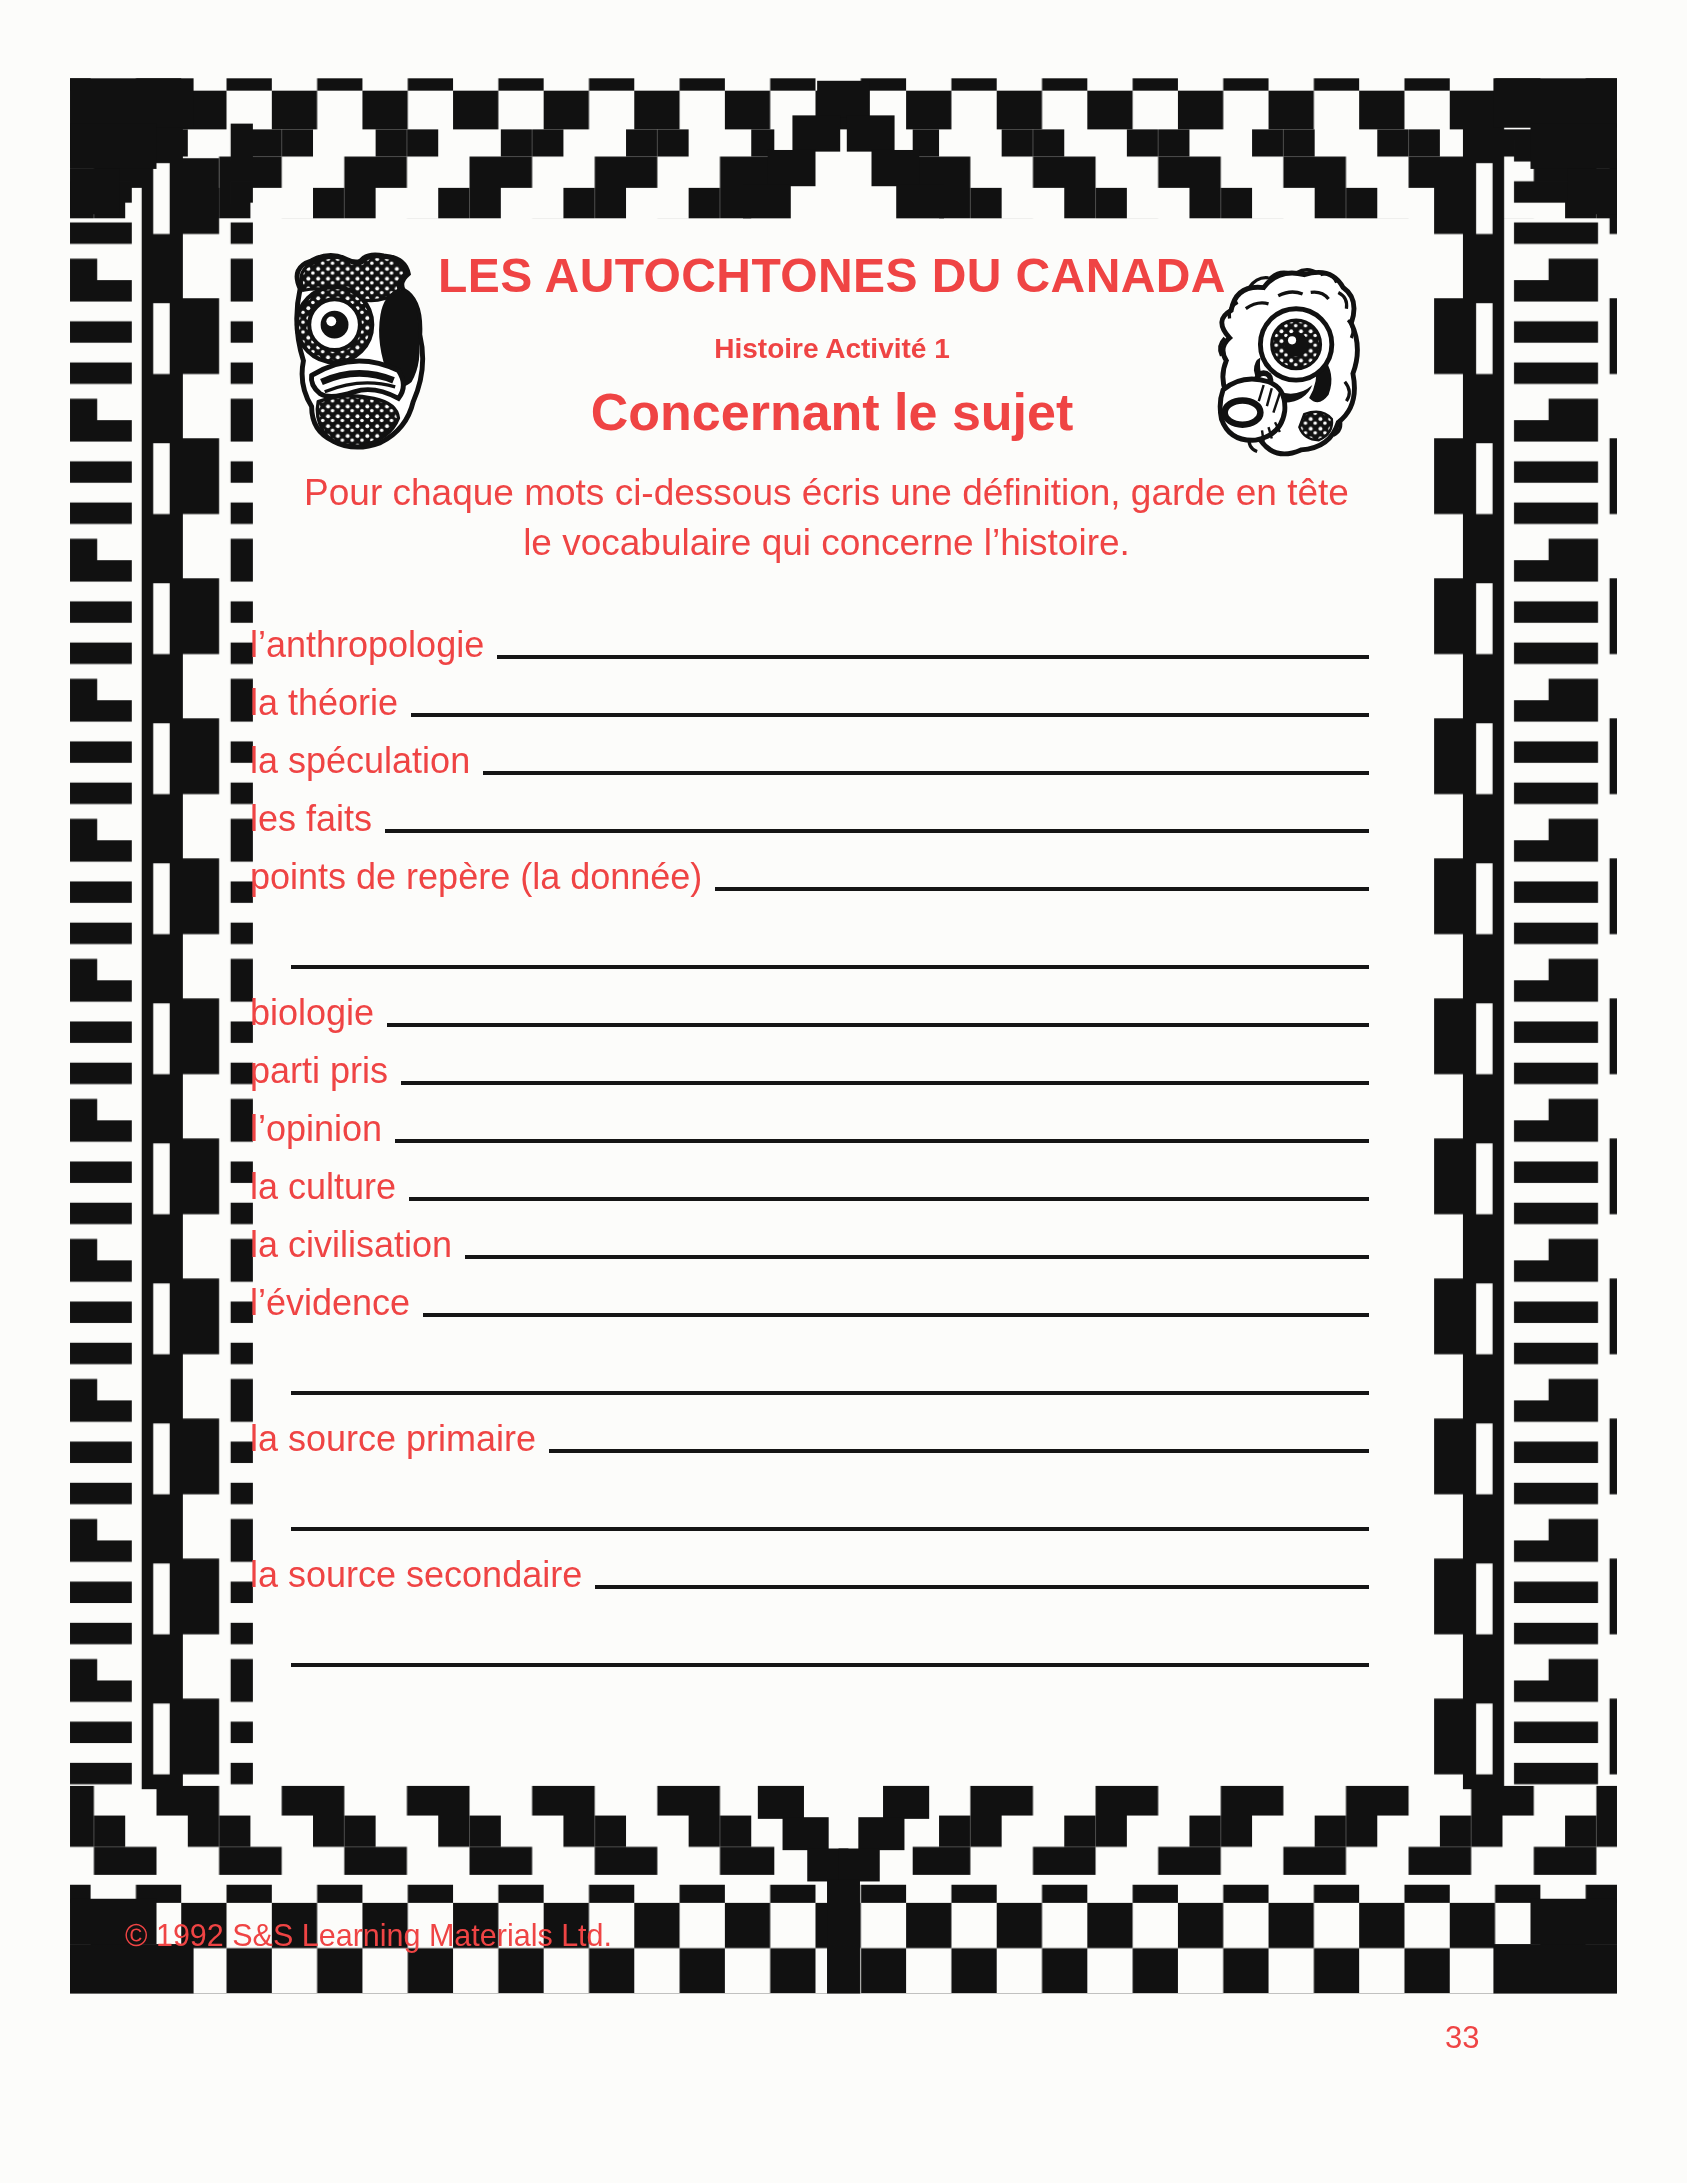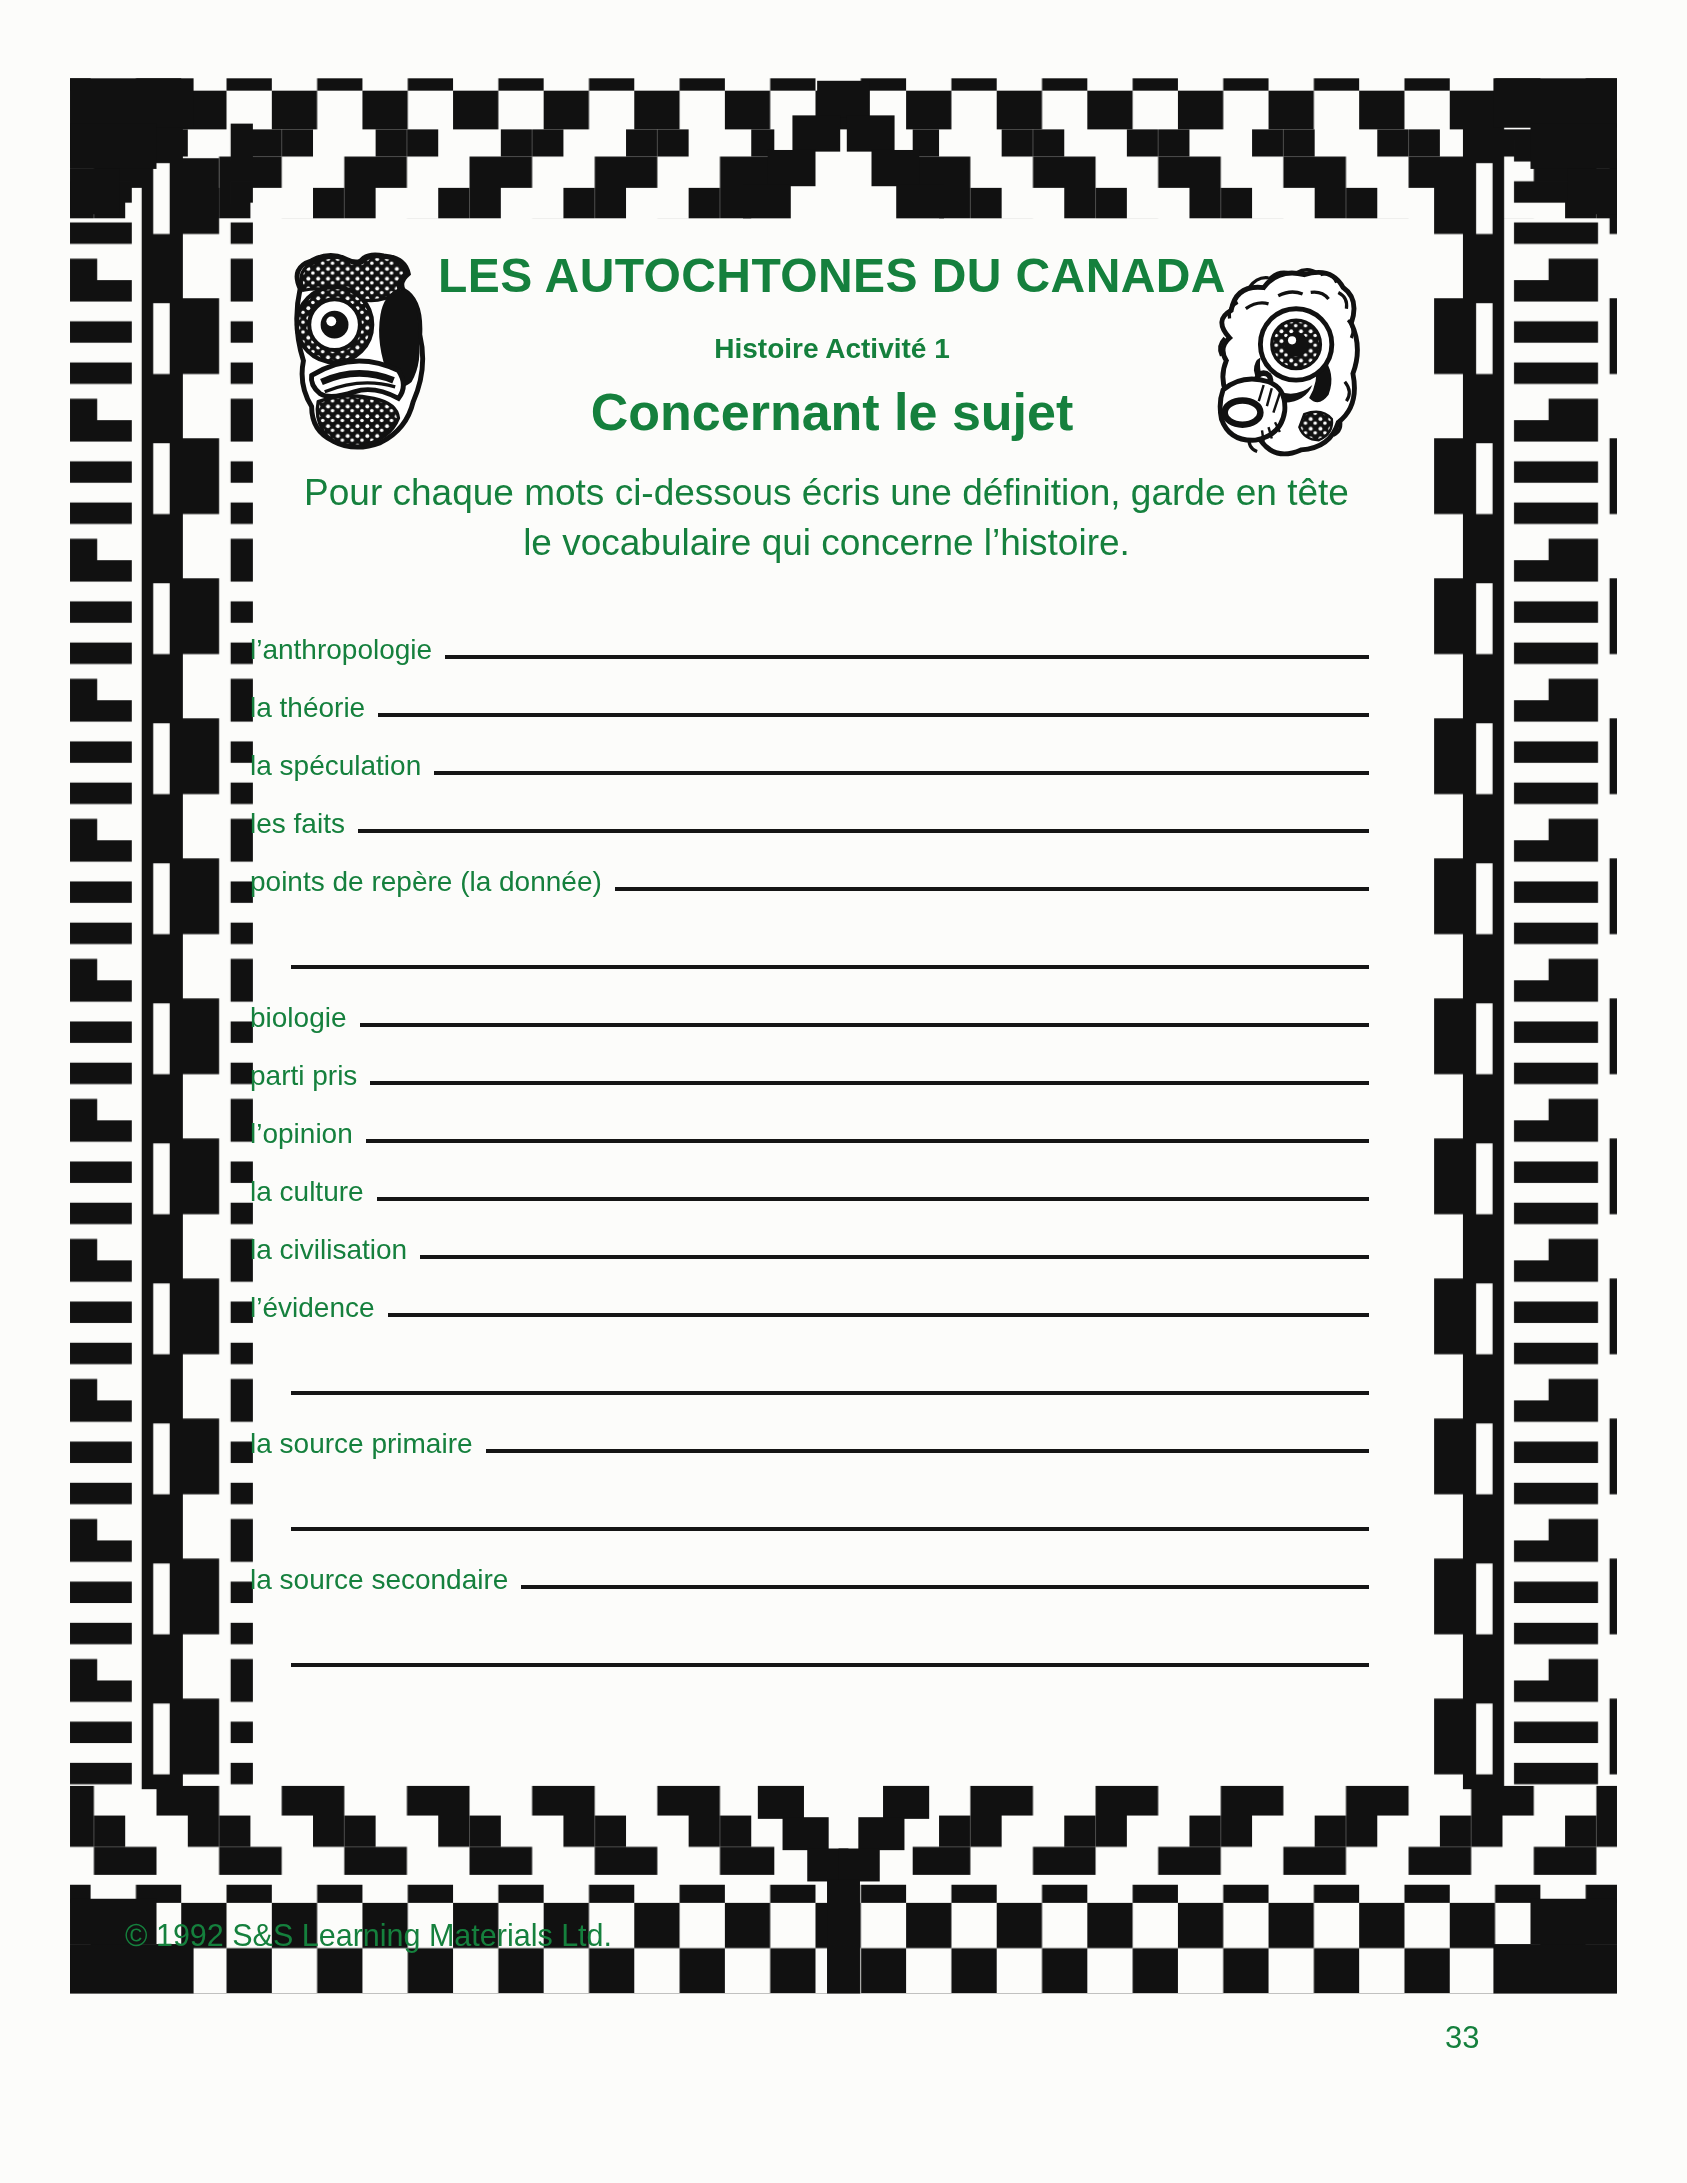--- a/index.html
+++ b/index.html
@@ -1,39 +1,39 @@
 <!DOCTYPE html>
 <html style="font-size:13px"><head>
 <meta charset="utf-8">
 <style>
   html,body{margin:0;padding:0;background:#ffffff;}
   .page{
     position:relative;
     width:1687px;height:2183px;
     background:#fcfcfa;
     font-family:"Liberation Sans", sans-serif;
-    color:#15803d;
+    color:#ef4444;
     overflow:hidden;
   }
   .border-svg{position:absolute;left:0;top:0;}
   .mask{position:absolute;}
   .mask-left{left:275px;top:246px;width:165px;height:213px;}
   .mask-right{left:1200px;top:260px;width:163px;height:211px;}
 
   .title-wrap{position:absolute;left:387px;top:252px;width:890px;text-align:center;}
   .t1{font-size:48px;font-weight:bold;letter-spacing:0.4px;line-height:1;}
   .t2{font-size:28px;font-weight:bold;margin-top:35px;line-height:1;}
   .t3{font-size:52px;font-weight:bold;margin-top:23px;line-height:1;}
 
   .instructions{position:absolute;left:250px;top:468px;width:1153px;
     font-size:37px;line-height:50px;text-align:center;}
 
   .rows{position:absolute;left:250px;top:606px;width:1119px;}
   .row{display:flex;align-items:flex-end;height:58px;}
-  .term{font-size:28px;line-height:1.05;white-space:nowrap;padding-right:13px;margin-top:28px;}
+  .term{font-size:36px;line-height:1.05;white-space:nowrap;padding-right:13px;margin-top:28px;}
   .rule{flex:1;border-bottom:4.1px solid #151515;margin-bottom:5px;}
   .row.cont{margin-top:20px;}
   .row.cont .rule{margin-left:28px;}
 
   .footer{position:absolute;left:125px;top:1918px;font-size:30.5px;}
   .pagenum{position:absolute;left:1445px;top:2020px;font-size:31px;}
 </style>
 </head>
 <body>
 

